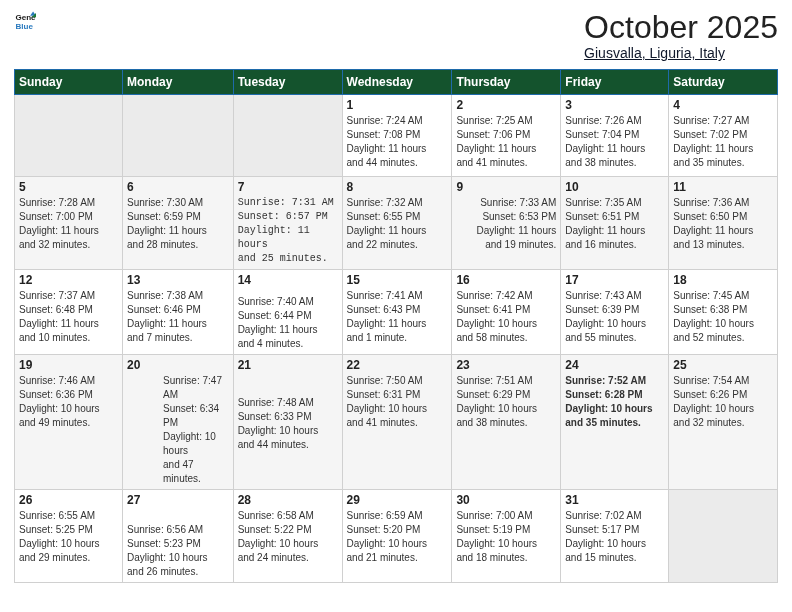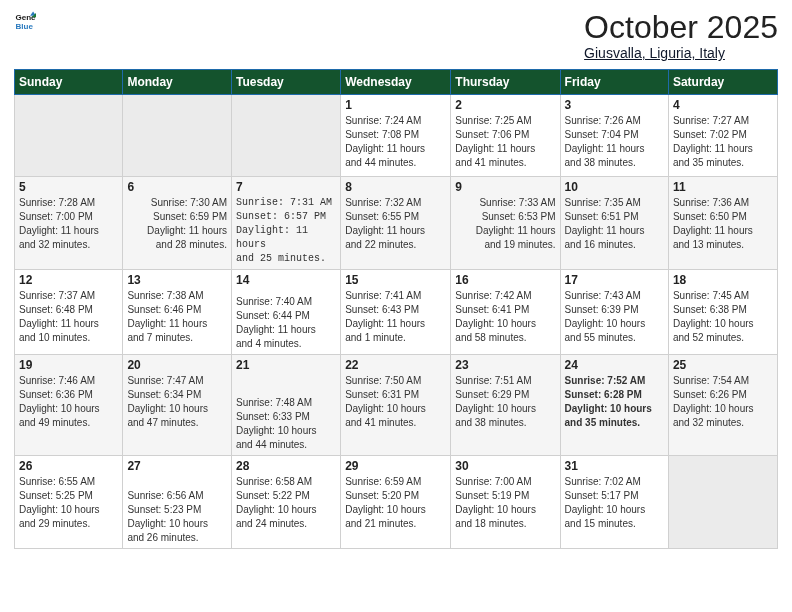--- a/index.html
+++ b/index.html
@@ -150,21 +150,21 @@
         <tr>
           <td>
             <div class="day-num">5</div>
             <div class="day-info" style="white-space: pre-line;">Sunrise: 7:28 AM
 Sunset: 7:00 PM
 Daylight: 11 hours
 and 32 minutes.</div>
           </td>
           <td>
             <div class="day-num">6</div>
-            <div class="day-info" style="white-space: pre-line; text-align: right;">Sunrise: 7:30 AM
+            <div class="day-info" style="white-space: pre-line;">Sunrise: 7:30 AM
 Sunset: 6:59 PM
 Daylight: 11 hours
 and 28 minutes.</div>
           </td>
           <td>
             <div class="day-num">7</div>
             <div class="day-info" style="white-space: pre-line; font-family: Liberation Mono, monospace;">Sunrise: 7:31 AM
 Sunset: 6:57 PM
 Daylight: 11 hours
 and 25 minutes.</div>
@@ -252,21 +252,21 @@
         <tr>
           <td>
             <div class="day-num">19</div>
             <div class="day-info" style="white-space: pre-line;">Sunrise: 7:46 AM
 Sunset: 6:36 PM
 Daylight: 10 hours
 and 49 minutes.</div>
           </td>
           <td>
             <div class="day-num">20</div>
-            <div class="day-info" style="white-space: pre-line;">Sunrise: 7:47 AM
+            <div class="day-info" style="white-space: pre-line; margin-left: 36px;">Sunrise: 7:47 AM
 Sunset: 6:34 PM
 Daylight: 10 hours
 and 47 minutes.</div>
           </td>
           <td>
             <div class="day-num">21</div>
             <div class="day-info" style="white-space: pre-line; margin-top: 24px;">Sunrise: 7:48 AM
 Sunset: 6:33 PM
 Daylight: 10 hours
 and 44 minutes.</div>

